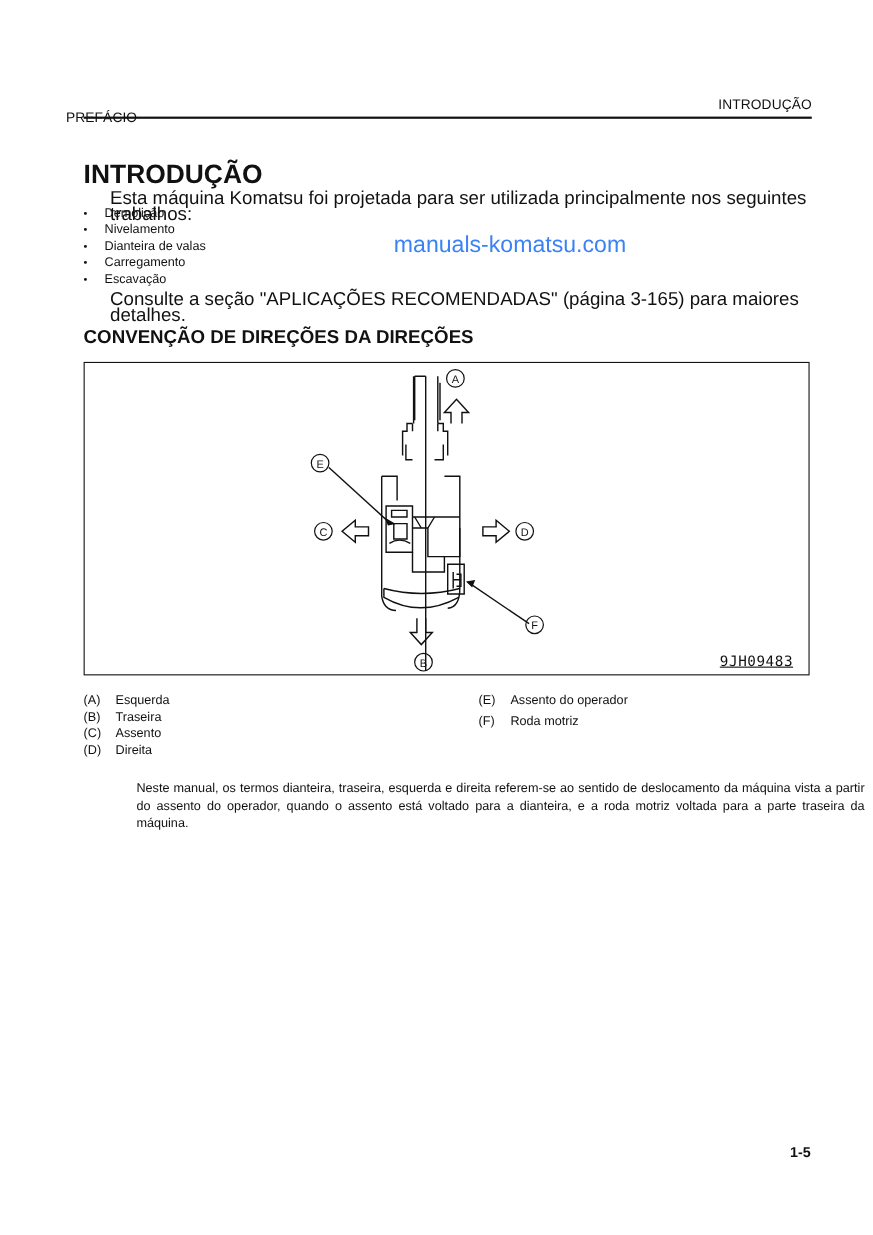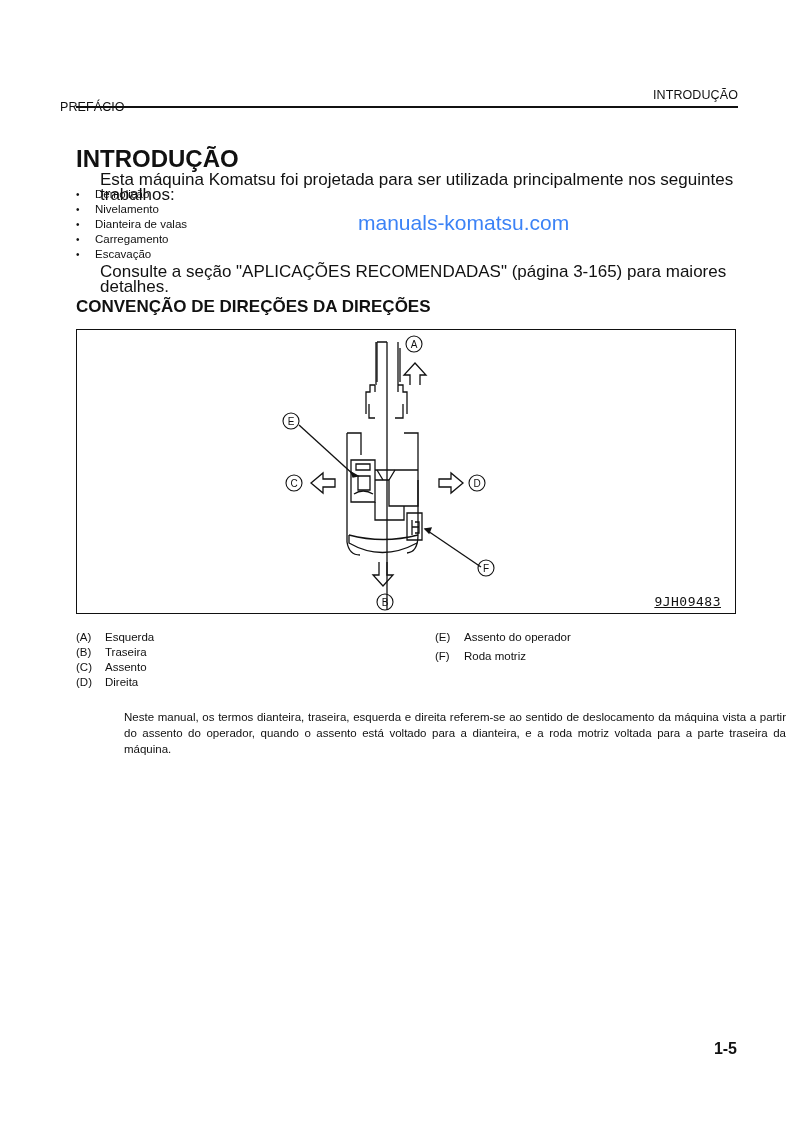--- a/index.html
+++ b/index.html
@@ -21,21 +21,21 @@
     .fig { left: 76px; top: 329px; width: 660px; height: 285px; border: 1.5px solid #111; box-sizing: border-box; }
     .fig svg { position: absolute; left: 0; top: 0; }
     .figcode { right: 14px; bottom: 4px; font-size: 13px; font-family: "DejaVu Sans Mono", monospace; letter-spacing: 0.5px; text-decoration: underline; }
     .legend { top: 630px; font-size: 11.5px; line-height: 15px; }
     .legend-col1 { left: 76px; }
     .legend-col2 { left: 435px; }
     .legend-row { display: flex; white-space: nowrap; }
     .legend-col2 .legend-row { margin-bottom: 4px; }
     .legend-key { width: 29px; }
     .body-text { left: 76px; top: 709px; width: 662px; font-size: 11.5px; line-height: 16px; text-align: justify; margin-left: 48px; }
-    .pageno { right: 57px; top: 1040px; font-size: 16px; font-weight: bold; }
+    .pageno { right: 57px; top: 1040px; font-size: 13px; font-weight: bold; }
   </style>
 </head>
 <body>
 
 <div class="abs hdr hdr-left">PREFÁCIO</div>
 <div class="abs hdr hdr-right">INTRODUÇÃO</div>
 <div class="abs hdr-rule"></div>
 
 <div class="abs title">INTRODUÇÃO</div>
 <div class="abs para intro">Esta máquina Komatsu foi projetada para ser utilizada principalmente nos seguintes trabalhos:</div>

